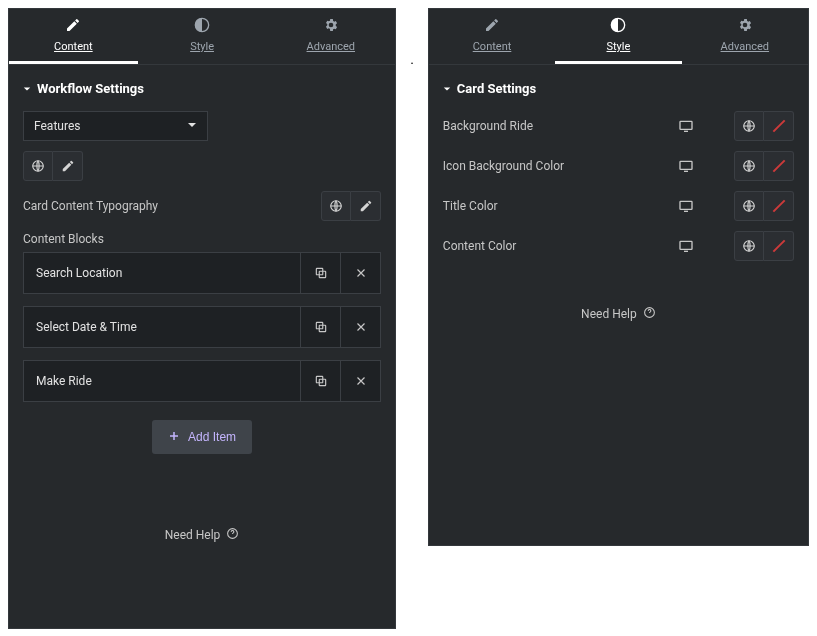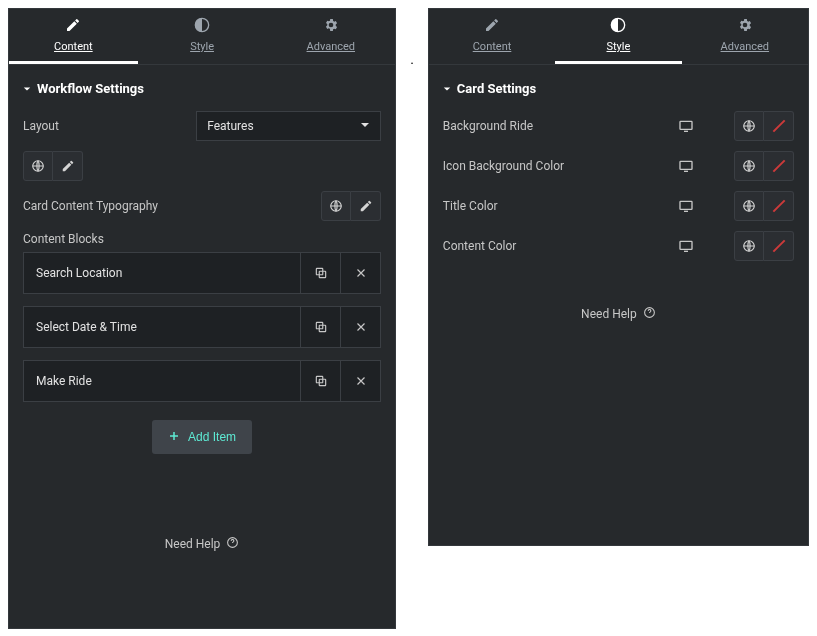--- a/index.html
+++ b/index.html
@@ -120,23 +120,23 @@
     width: 40px;
     border-left: 1px solid #3b3f44;
     display: flex;
     align-items: center;
     justify-content: center;
     cursor: pointer;
     color: #c7c7c7;
   }
   .rep-btn svg { width: 14px; height: 14px; }
   .add-item {
-    margin: 18px auto 12px auto;
+    margin: 18px auto 3px auto;
     background: #3f444a;
-    color: #5eead4;
+    color: #c4b5fd;
     height: 34px;
     padding: 0 16px;
     display: flex;
     align-items: center;
     gap: 8px;
     font-size: 12px;
     border: none;
     border-radius: 3px;
     cursor: pointer;
   }
@@ -211,21 +211,20 @@
   <div class="section-header">
     <span class="caret">
       <svg viewBox="0 0 10 10" fill="currentColor">
           <path d="M1 3l4 4 4-4z"></path>
         </svg>
     </span>
     <span>Workflow Settings</span>
   </div>
 
   <div class="row">
-    <div class="label">Layout</div>
     <div class="select">
       <span>Features</span>
       <span>
         <svg width="10" height="10" viewBox="0 0 10 10" fill="currentColor">
             <path d="M1 3l4 4 4-4z"></path>
           </svg>
       </span>
     </div>
   </div>
 

